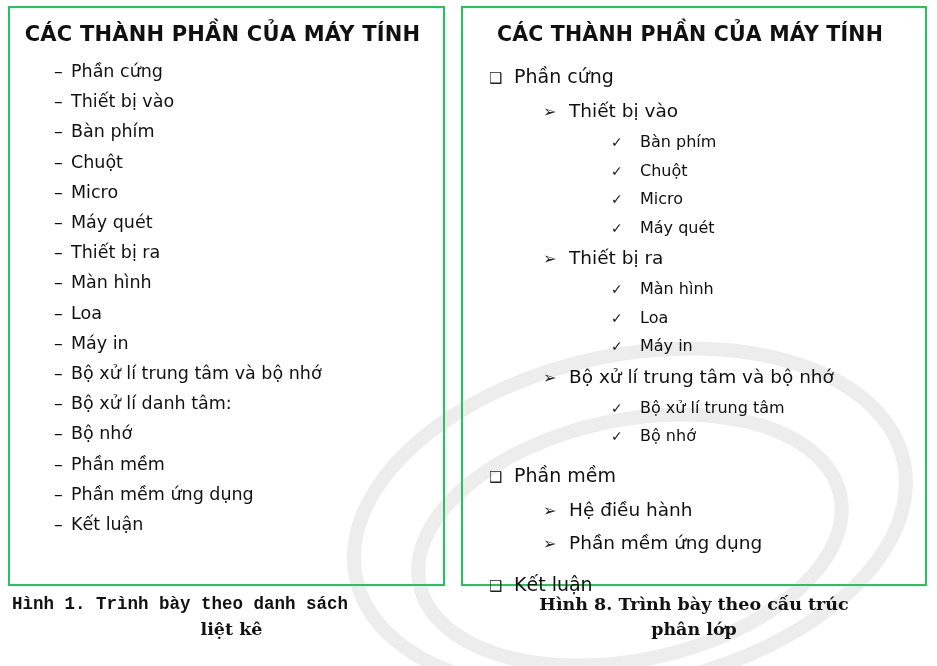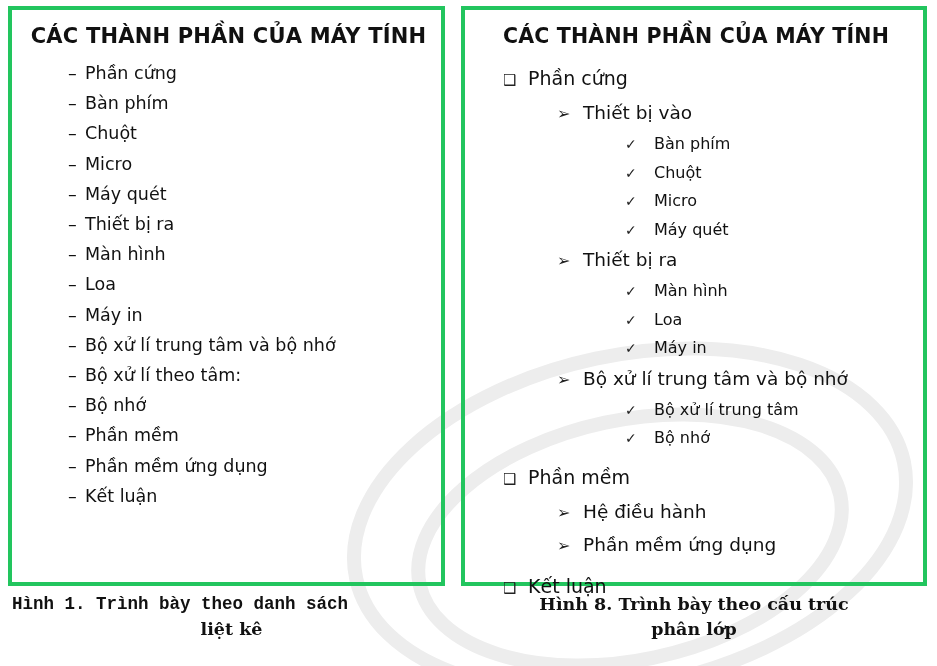--- a/index.html
+++ b/index.html
@@ -37,24 +37,24 @@
   }
 
   .figure {
     display: flex;
     flex-direction: column;
   }
   .figure.left { width: 437px; }
   .figure.right { width: 466px; }
 
   .box {
-    border: 4px solid #22c55e;
+    border: 2px solid #22c55e;
     background: transparent;
     box-sizing: border-box;
-    padding: 10px 8px 12px 12px;
+    padding: 10px 8px 12px 0;
   }
   .figure.left .box { height: 580px; }
   .figure.right .box { height: 580px; }
 
   .box-title {
     text-align: center;
     font-weight: bold;
     font-size: 21px;
     letter-spacing: 0.2px;
     margin: 4px 0 10px 0;
@@ -149,30 +149,31 @@
   </g>
 </svg>
 
 <div class="page">
 
   <div class="figure left">
     <div class="box">
       <div class="box-title">CÁC THÀNH PHẦN CỦA MÁY TÍNH</div>
       <ul class="flat" id="flat-list">
           <li><span class="dash">–</span><span>Phần cứng</span></li>
+          <li><span class="dash">–</span><span>Thiết bị vào</span></li>
           <li><span class="dash">–</span><span>Bàn phím</span></li>
           <li><span class="dash">–</span><span>Chuột</span></li>
           <li><span class="dash">–</span><span>Micro</span></li>
           <li><span class="dash">–</span><span>Máy quét</span></li>
           <li><span class="dash">–</span><span>Thiết bị ra</span></li>
           <li><span class="dash">–</span><span>Màn hình</span></li>
           <li><span class="dash">–</span><span>Loa</span></li>
           <li><span class="dash">–</span><span>Máy in</span></li>
           <li><span class="dash">–</span><span>Bộ xử lí trung tâm và bộ nhớ</span></li>
-          <li><span class="dash">–</span><span>Bộ xử lí theo tâm:</span></li>
+          <li><span class="dash">–</span><span>Bộ xử lí danh tâm:</span></li>
           <li><span class="dash">–</span><span>Bộ nhớ</span></li>
           <li><span class="dash">–</span><span>Phần mềm</span></li>
           <li><span class="dash">–</span><span>Phần mềm ứng dụng</span></li>
           <li><span class="dash">–</span><span>Kết luận</span></li>
         </ul>
     </div>
     <div class="caption">
       <span class="l1">Hình 1. Trình bày theo danh sách</span>
       <span class="l2">liệt kê</span>
     </div>

